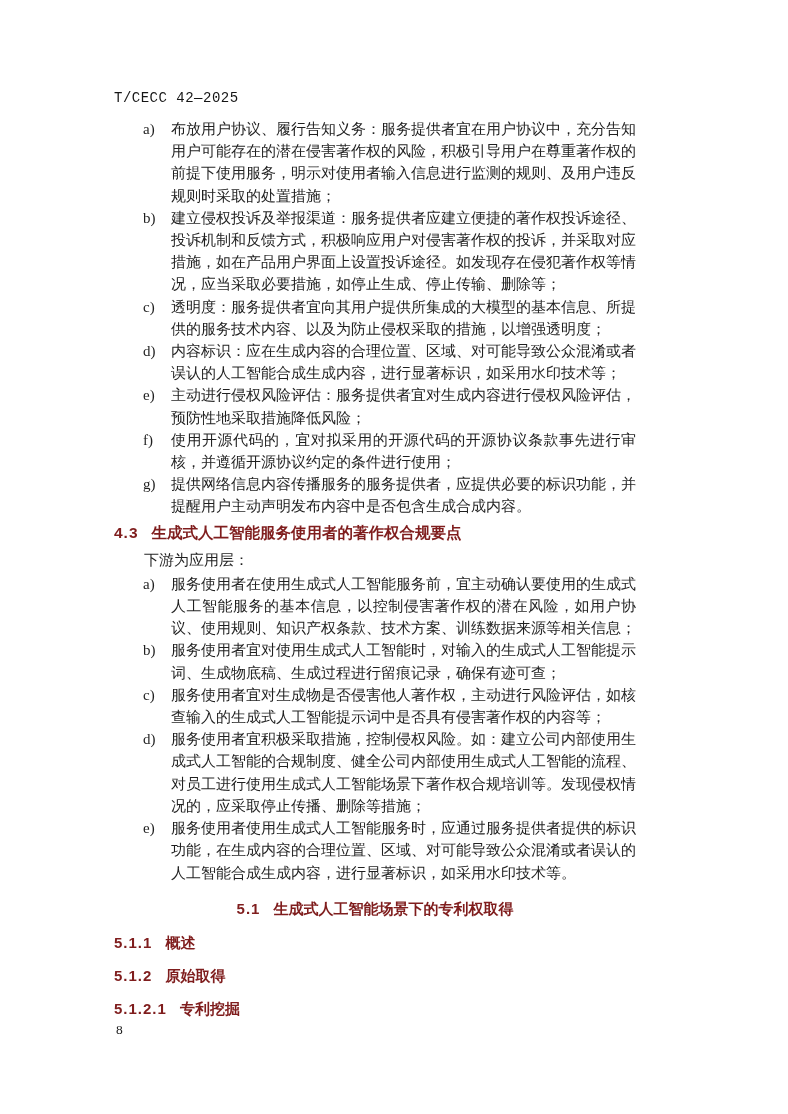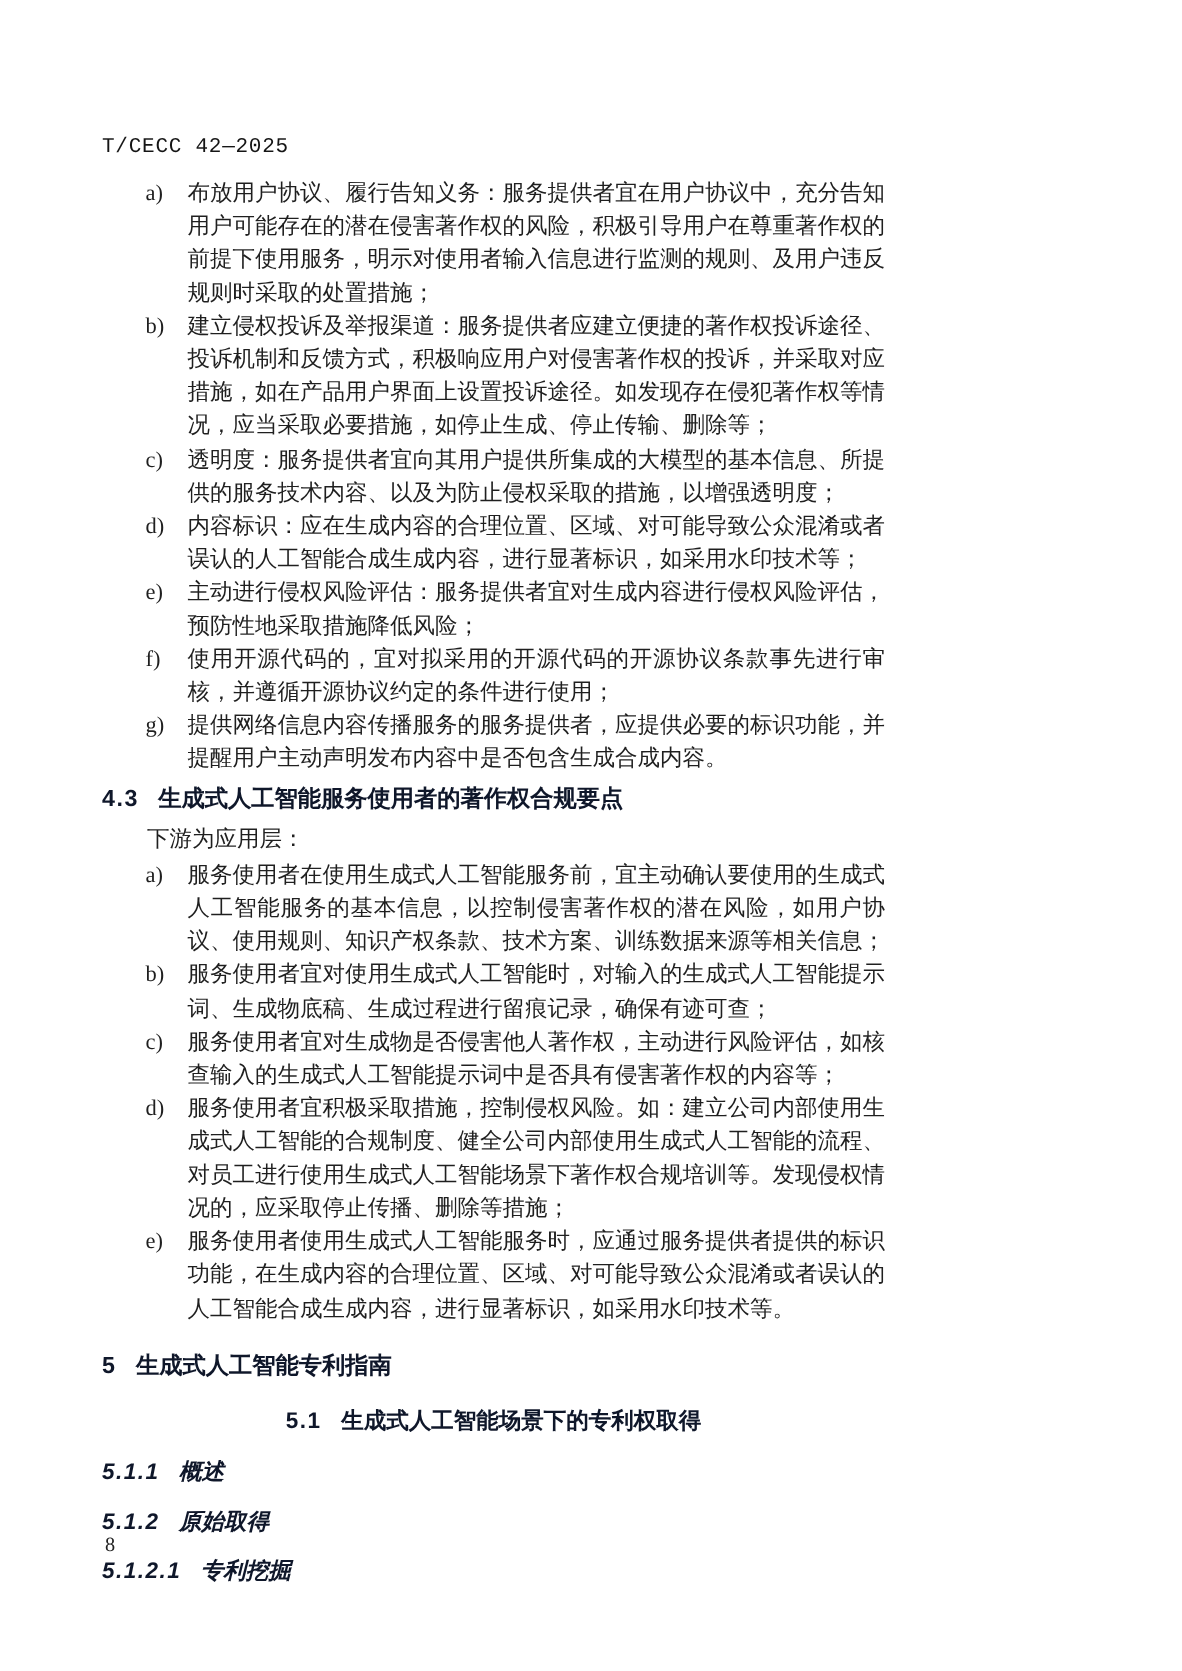--- a/index.html
+++ b/index.html
@@ -14,20 +14,21 @@
     font-family: "Liberation Serif", "DejaVu Serif", serif;
     color: #1f1f1f;
   }
   .page {
     box-sizing: border-box;
     width: 656px;
     height: 1114px;
     padding: 88px 66px 0 68px;
     background: #ffffff;
     position: relative;
+    margin-left: 46px;
   }
   .doc-header {
     font-family: "Liberation Mono", "DejaVu Sans Mono", monospace;
     font-size: 14px;
     line-height: 20px;
     color: #151515;
     letter-spacing: 0.5px;
   }
   ol.alpha-list {
     list-style: none;
@@ -44,27 +45,27 @@
     width: 28px;
     color: #1f1f1f;
   }
   .li-text {
     flex: 1;
     text-align: justify;
   }
   h1, h2, h3 {
     font-family: "Liberation Sans", "DejaVu Sans", sans-serif;
     font-weight: bold;
-    color: #0f172a;
+    color: #7f1d1d;
     margin: 0;
   }
   h2.sec { font-size: 15.5px; line-height: 24px; margin: 3px 0 4px 0; }
   h1.sec { font-size: 15.5px; line-height: 24px; margin: 15px 0 0 0; }
   h2.sub { font-size: 15px;   line-height: 24px; margin: 13px 0 0 0; text-align: center; }
-  h3.sub { font-size: 15px;   line-height: 22px; margin: 11px 0 0 0; font-style: italic; }
+  h3.sub { font-size: 15px;   line-height: 22px; margin: 11px 0 0 0; }
   .h-num { margin-right: 13px; letter-spacing: 1px; }
   p.body-par {
     font-size: 15px;
     line-height: 22.2px;
     margin: 6px 0 0 0;
     text-indent: 2em;
     text-align: justify;
   }
   p.intro {
     font-size: 15px;
@@ -141,23 +142,20 @@
     <li>
       <span class="li-label">d)</span>
       <span class="li-text">服务使用者宜积极采取措施，控制侵权风险。如：建立公司内部使用生成式人工智能的合规制度、健全公司内部使用生成式人工智能的流程、对员工进行使用生成式人工智能场景下著作权合规培训等。发现侵权情况的，应采取停止传播、删除等措施；</span>
     </li>
     <li>
       <span class="li-label">e)</span>
       <span class="li-text">服务使用者使用生成式人工智能服务时，应通过服务提供者提供的标识功能，在生成内容的合理位置、区域、对可能导致公众混淆或者误认的人工智能合成生成内容，进行显著标识，如采用水印技术等。</span>
     </li>
   </ol>
 
-  <h1 class="sec">
-    <span class="h-num">5</span><span>生成式人工智能专利指南</span>
-  </h1>
 
   <h2 class="sub">
     <span class="h-num">5.1</span><span>生成式人工智能场景下的专利权取得</span>
   </h2>
 
   <h3 class="sub">
     <span class="h-num">5.1.1</span><span>概述</span>
   </h3>
 
 

